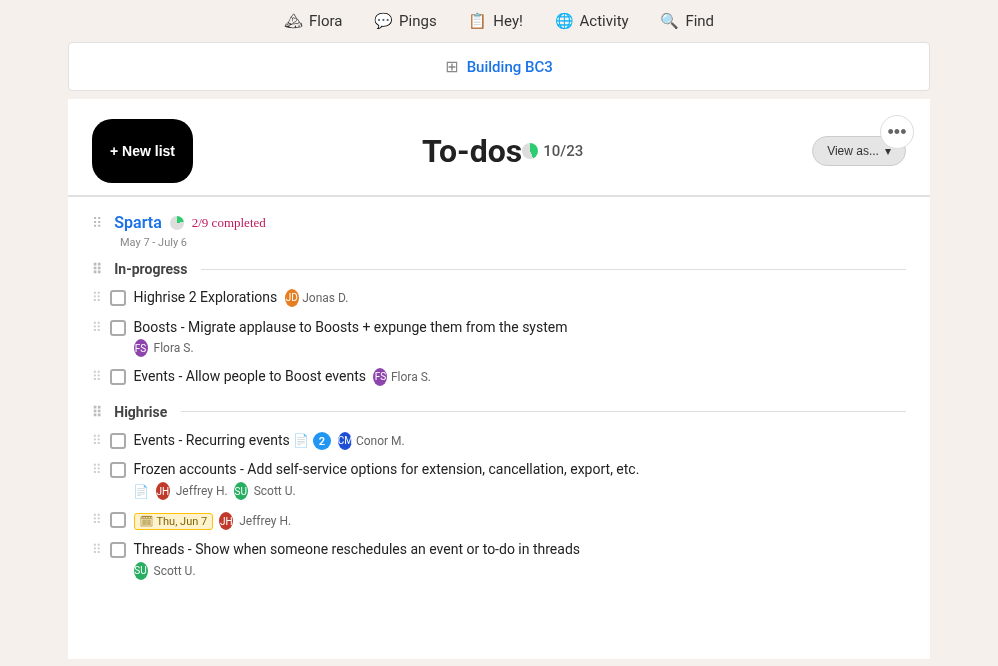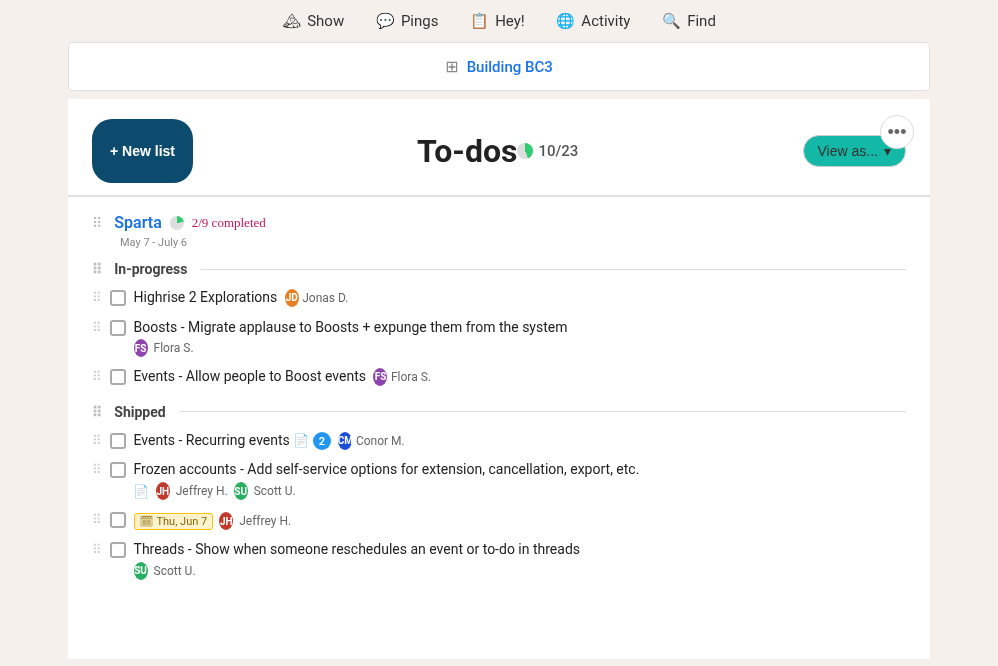--- a/index.html
+++ b/index.html
@@ -82,21 +82,21 @@
     
     .toolbar {
       display: flex;
       align-items: center;
       justify-content: space-between;
       padding: 20px 24px 12px;
       border-bottom: 2px solid #e0e0e0;
     }
 
     .new-list-btn {
-      background: #0c4a6e;
+      background: #000000;
       color: #fff;
       border: none;
       border-radius: 20px;
       padding: 24px 18px;
       font-size: 14px;
       font-weight: 600;
       cursor: pointer;
       display: flex;
       align-items: center;
       gap: 6px;
@@ -123,23 +123,23 @@
     .progress-dot {
       width: 16px;
       height: 16px;
       background: conic-gradient(#2ecc71 0deg 156deg, #ddd 156deg 360deg);
       border-radius: 50%;
     }
 
     .view-as-btn {
       border: 1px solid #ccc;
       border-radius: 20px;
-      background: #14b8a6;
+      background: #e5e5e5;
       padding: 7px 14px;
-      font-size: 14px;
+      font-size: 12px;
       cursor: pointer;
       display: flex;
       gap: 6px;
       color: #333;
     }
 
     
     .list-content {
       padding: 16px 24px;
     }
@@ -256,21 +256,21 @@
     }
 
     .avatar {
       width: 14px;
       height: 18px;
       border-radius: 50%;
       display: inline-flex;
       align-items: center;
       justify-content: center;
       font-size: 10px;
-      font-weight: 700;
+      font-weight: 400;
       color: #fff;
       flex-shrink: 0;
     }
 
     .assignee-name {
       font-size: 12px;
       color: #666;
     }
 
     .doc-icon {
@@ -301,21 +301,21 @@
       align-items: center;
       gap: 3px;
     }
   </style>
 </head>
 <body>
 
 <nav class="top-nav">
   <a class="nav-item">
     <span>🏔</span>
-    <span>Show</span>
+    <span>Flora</span>
   </a>
   <a class="nav-item">
     <span>💬</span>
     <span>Pings</span>
   </a>
   <a class="nav-item">
     <span>📋</span>
     <span>Hey!</span>
   </a>
   <a class="nav-item">
@@ -404,21 +404,21 @@
       <div class="todo-content">
         <div class="todo-text">Events - Allow people to Boost events
           <span class="avatar" style="background:#8e44ad;display:inline-flex;vertical-align:middle;margin-left:4px;">FS</span>
           <span class="assignee-name">Flora S.</span>
         </div>
       </div>
     </div>
 
     <div class="group-heading">
       <span class="drag-handle">⠿</span>
-      <span>Shipped</span>
+      <span>Highrise</span>
     </div>
 
     <div class="todo-item">
       <span class="todo-drag">⠿</span>
       <div class="todo-checkbox"></div>
       <div class="todo-content">
         <div class="todo-text">Events - Recurring events
           <span class="doc-icon">📄</span>
           <span class="badge">2</span>
           <span class="avatar" style="background:#1d4ed8;display:inline-flex;vertical-align:middle;margin-left:4px;">CM</span>

